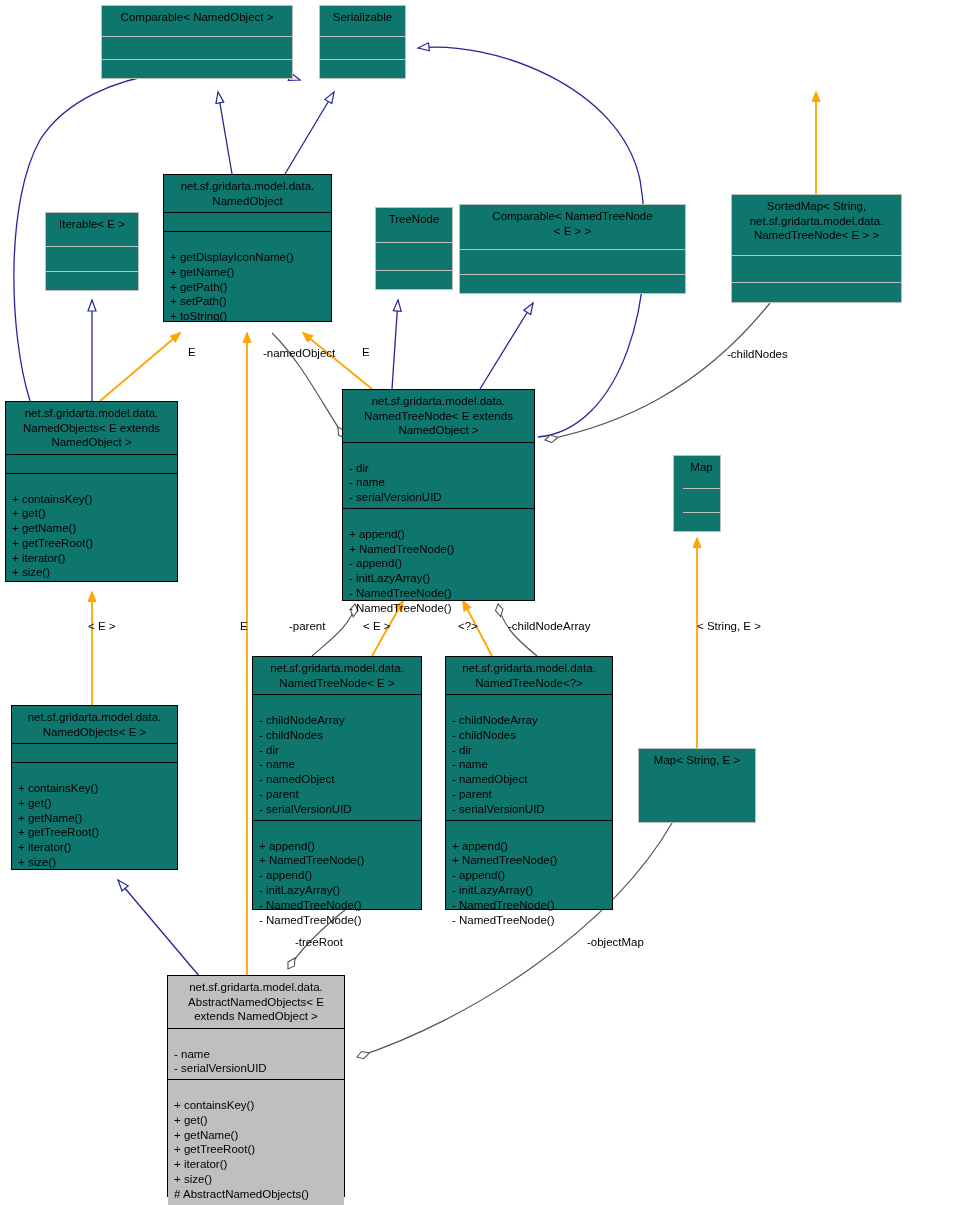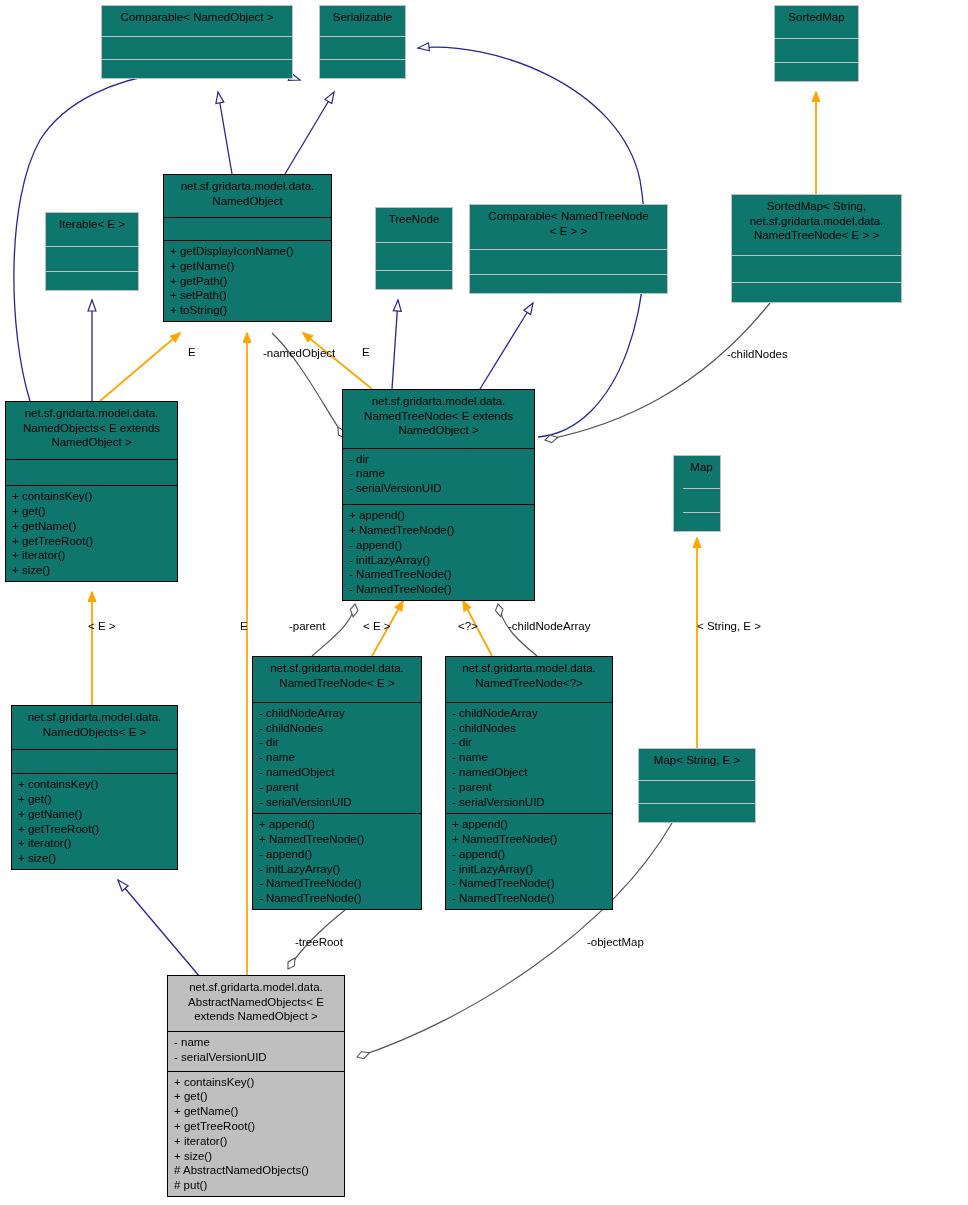--- a/index.html
+++ b/index.html
@@ -57,21 +57,21 @@
     font-size: 11.5px;
     line-height: 14.5px;
     color: #000;
     padding: 4px 5px 4px 5px;
     white-space: pre-line;
   }
   .compartment {
     font-size: 11.5px;
     line-height: 14.8px;
     color: #000;
-    padding: 3px 6px 3px 6px;
+    padding: 18px 6px 3px 6px;
     text-align: left;
     white-space: pre-line;
   }
   .compartment.empty {
     min-height: 18px;
     padding: 0;
   }
   .edge-label {
     position: absolute;
     font-size: 11.5px;
@@ -149,25 +149,20 @@
     <div class="compartment sep empty" style="height:24px;"></div>
     <div class="compartment sep empty" style="flex:1;"></div>
   </div>
 
   <div class="node lib" style="left:319px; top:5px; width:87px; height:74px;">
     <div class="title" style="height:25px;">Serializable</div>
     <div class="compartment sep empty" style="height:24px;"></div>
     <div class="compartment sep empty" style="flex:1;"></div>
   </div>
 
-  <div class="node lib" style="left:774px; top:5px; width:85px; height:77px;">
-    <div class="title" style="height:26px;">SortedMap</div>
-    <div class="compartment sep empty" style="height:25px;"></div>
-    <div class="compartment sep empty" style="flex:1;"></div>
-  </div>
 
   <div class="node lib" style="left:45px; top:212px; width:94px; height:79px;">
     <div class="title" style="height:26px;">Iterable&lt; E &gt;</div>
     <div class="compartment sep empty" style="height:26px;"></div>
     <div class="compartment sep empty" style="flex:1;"></div>
   </div>
 
   <div class="node cls" style="left:163px; top:174px; width:169px; height:148px;">
     <div class="title" style="height:38px;">net.sf.gridarta.model.data.
 NamedObject</div>
@@ -178,21 +173,21 @@
 + setPath()
 + toString()</div>
   </div>
 
   <div class="node lib" style="left:358px; top:207px; width:78px; height:83px;margin-left:17px;">
     <div class="title" style="height:27px;">TreeNode</div>
     <div class="compartment sep empty" style="height:28px;"></div>
     <div class="compartment sep empty" style="flex:1;"></div>
   </div>
 
-  <div class="node lib" style="left:469px; top:204px; width:199px; height:90px;">
+  <div class="node lib" style="left:459px; top:204px; width:227px; height:90px;">
     <div class="title" style="height:38px;">Comparable&lt; NamedTreeNode
 &lt; E &gt; &gt;</div>
     <div class="compartment sep empty" style="height:25px;"></div>
     <div class="compartment sep empty" style="flex:1;"></div>
   </div>
 
   <div class="node lib" style="left:731px; top:194px; width:171px; height:109px;">
     <div class="title" style="height:52px;">SortedMap&lt; String,
 net.sf.gridarta.model.data.
 NamedTreeNode&lt; E &gt; &gt;</div>
@@ -275,21 +270,21 @@
 - parent
 - serialVersionUID</div>
     <div class="compartment sep" style="flex:1;">+ append()
 + NamedTreeNode()
 - append()
 - initLazyArray()
 - NamedTreeNode()
 - NamedTreeNode()</div>
   </div>
 
-  <div class="node lib" style="left:638px; top:748px; width:118px; height:75px;">
+  <div class="node lib" style="left:638px; top:748px; width:118px; height:75px;align-items:center;">
     <div class="title" style="height:25px;">Map&lt; String, E &gt;</div>
     <div class="compartment sep empty" style="height:24px;"></div>
     <div class="compartment sep empty" style="flex:1;"></div>
   </div>
 
   <div class="node focus" style="left:167px; top:975px; width:178px; height:222px;">
     <div class="title" style="height:54px;">net.sf.gridarta.model.data.
 AbstractNamedObjects&lt; E
 extends NamedObject &gt;</div>
     <div class="compartment sep" style="height:38px;">- name

